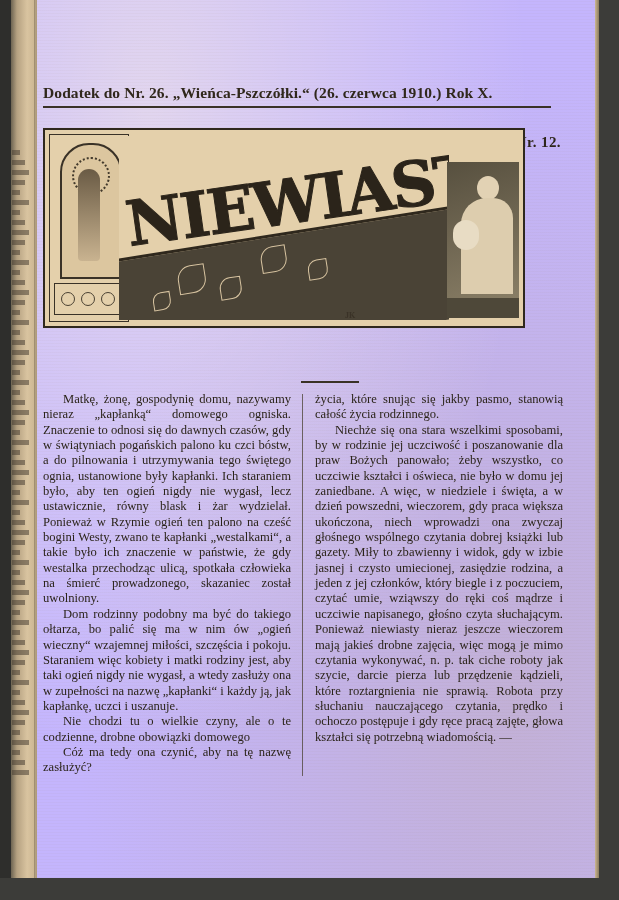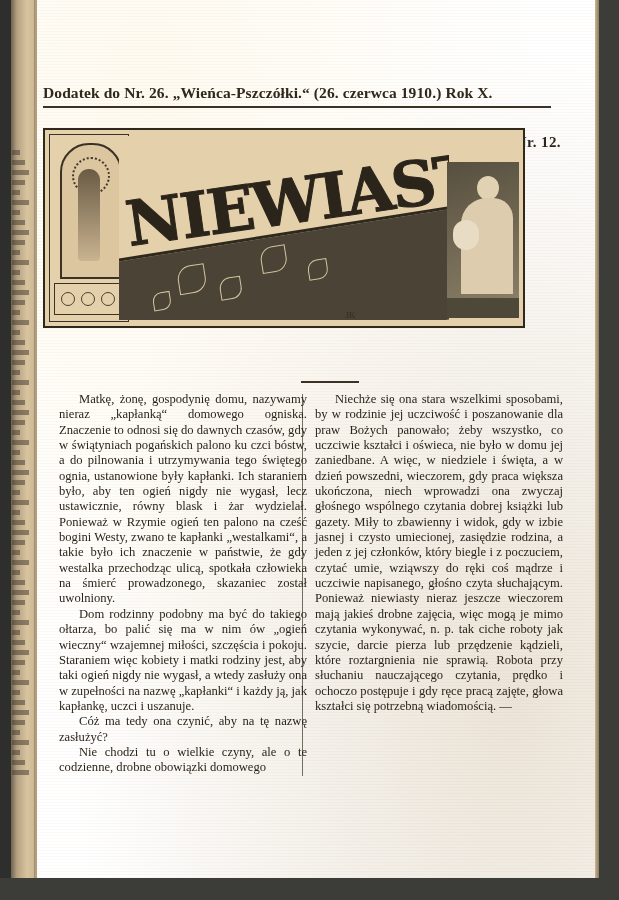--- a/index.html
+++ b/index.html
@@ -19,21 +19,21 @@
   #gutterfold{position:absolute;left:34px;top:0;width:3px;height:900px;
     background:linear-gradient(to right,#8e7e63,#cdb894);opacity:.85;}
   
   #sliver{position:absolute;left:12px;top:150px;width:22px;height:640px;overflow:hidden;opacity:.55;}
   #sliver i{display:block;height:5px;margin-bottom:5px;background:#4a4034;width:60%;}
   #sliver i:nth-child(odd){width:38%;}
   #sliver i:nth-child(3n){width:75%;}
 
   #page{
     position:absolute;left:37px;top:0;width:560px;height:878px;
-    background:#ffffff;
+    background:#c4b5fd;
     box-shadow:0 0 0 1px rgba(120,100,70,.25);
   }
   
   #page:before{
     content:"";position:absolute;inset:0;pointer-events:none;
     background:
       repeating-linear-gradient(0deg,rgba(150,125,90,.045) 0px,rgba(150,125,90,.045) 1px,transparent 1px,transparent 3px),
       radial-gradient(ellipse at 20% 12%,rgba(255,246,225,.5),transparent 60%),
       radial-gradient(ellipse at 85% 80%,rgba(190,165,125,.30),transparent 65%);
   }
@@ -126,21 +126,21 @@
   #titlerule{position:absolute;left:264px;top:381px;width:58px;height:1.6px;background:#3a3226;}
 
   
   #cols{position:absolute;left:6px;top:392px;width:520px;height:390px;}
   .col{
     position:absolute;top:0;width:248px;
     font-size:12.6px;line-height:15.35px;color:#2b241a;
     text-align:justify;text-justify:inter-word;
     -webkit-hyphens:auto;hyphens:auto;
   }
-  #colL{left:16px;}
+  #colL{left:0;}
   #colR{left:272px;}
   #coldiv{position:absolute;left:259px;top:2px;width:1.4px;height:382px;background:#4a4132;opacity:.75;}
   .col p{margin:0;text-indent:20px;}
   .col p.cont{text-indent:0;}
 </style>
 </head>
 <body>
 
 <div id="scan">
   <div id="darkleft"></div>
@@ -257,25 +257,26 @@
       </div>
 
       <div id="titlerule"></div>
 
       <div id="cols">
         <div id="coldiv"></div>
 
         <div class="col" id="colL">
           <p>Matkę, żonę, gospodynię domu, nazywamy nieraz „kapłanką“ domowego ogniska. Znaczenie to odnosi się do dawnych czasów, gdy w świątyniach pogańskich palono ku czci bóstw, a do pilnowania i utrzymywania tego świętego ognia, ustanowione były kapłanki. Ich staraniem było, aby ten ogień nigdy nie wygasł, lecz ustawicznie, równy blask i żar wydzielał. Ponieważ w Rzymie ogień ten palono na cześć bogini Westy, zwano te kapłanki „westalkami“, a takie było ich znaczenie w państwie, że gdy westalka przechodząc ulicą, spotkała człowieka na śmierć prowadzonego, skazaniec został uwolniony.</p>
           <p>Dom rodzinny podobny ma być do takiego ołtarza, bo palić się ma w nim ów „ogień wieczny“ wzajemnej miłości, szczęścia i pokoju. Staraniem więc kobiety i matki rodziny jest, aby taki ogień nigdy nie wygasł, a wtedy zasłuży ona w zupełności na nazwę „kapłanki“ i każdy ją, jak kapłankę, uczci i uszanuje.</p>
+          <p>Nie chodzi tu o wielkie czyny, ale o te codzienne, drobne obowiązki domowego</p>
           <p>Cóż ma tedy ona czynić, aby na tę nazwę zasłużyć?</p>
-          <p>Nie chodzi tu o wielkie czyny, ale o te codzienne, drobne obowiązki domowego</p>
         </div>
 
         <div class="col" id="colR">
+          <p class="cont">życia, które snując się jakby pasmo, stanowią całość życia rodzinnego.</p>
           <p>Niechże się ona stara wszelkimi sposobami, by w rodzinie jej uczciwość i poszanowanie dla praw Bożych panowało; żeby wszystko, co uczciwie kształci i oświeca, nie było w domu jej zaniedbane. A więc, w niedziele i święta, a w dzień powszedni, wieczorem, gdy praca większa ukończona, niech wprowadzi ona zwyczaj głośnego wspólnego czytania dobrej książki lub gazety. Miły to zbawienny i widok, gdy w izbie jasnej i czysto umiecionej, zasiędzie rodzina, a jeden z jej członków, który biegle i z poczuciem, czytać umie, wziąwszy do ręki coś mądrze i uczciwie napisanego, głośno czyta słuchającym. Ponieważ niewiasty nieraz jeszcze wieczorem mają jakieś drobne zajęcia, więc mogą je mimo czytania wykonywać, n. p. tak ciche roboty jak szycie, darcie pierza lub przędzenie kądzieli, które roztargnienia nie sprawią. Robota przy słuchaniu nauczającego czytania, prędko i ochoczo postępuje i gdy ręce pracą zajęte, głowa kształci się potrzebną wiadomością. —</p>
         </div>
       </div>
 
     </div>
   </div>
 
   <div id="pageedge"></div>
   <div id="bottomdark"></div>
 </div>

